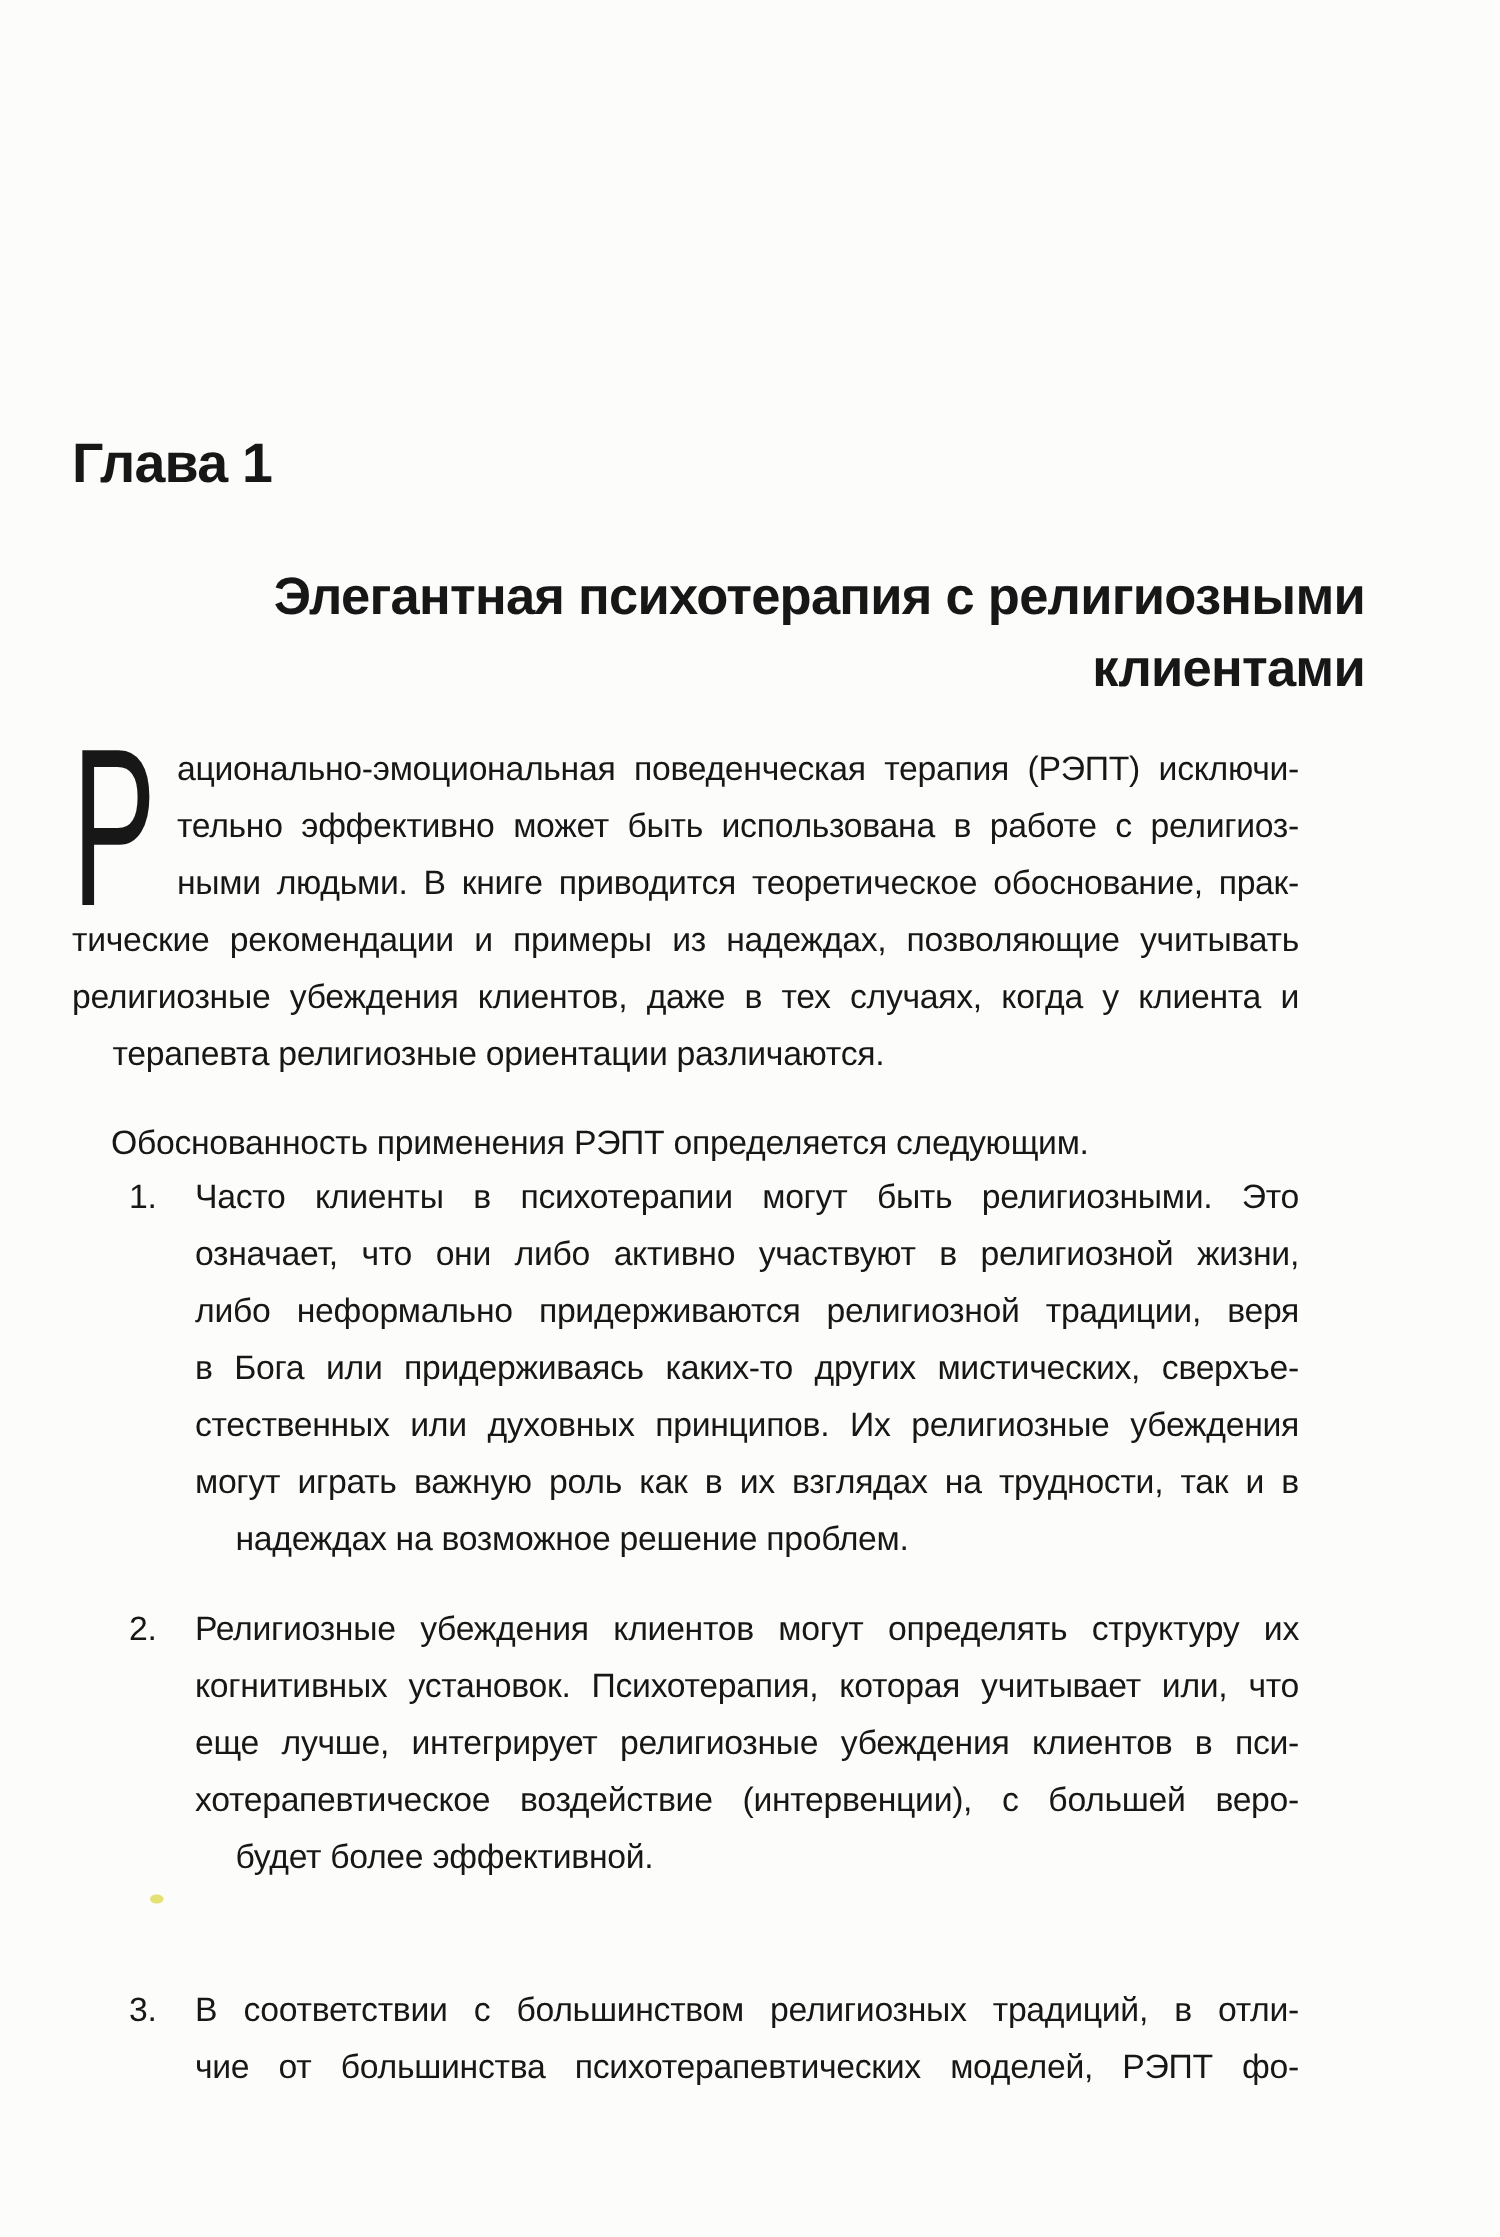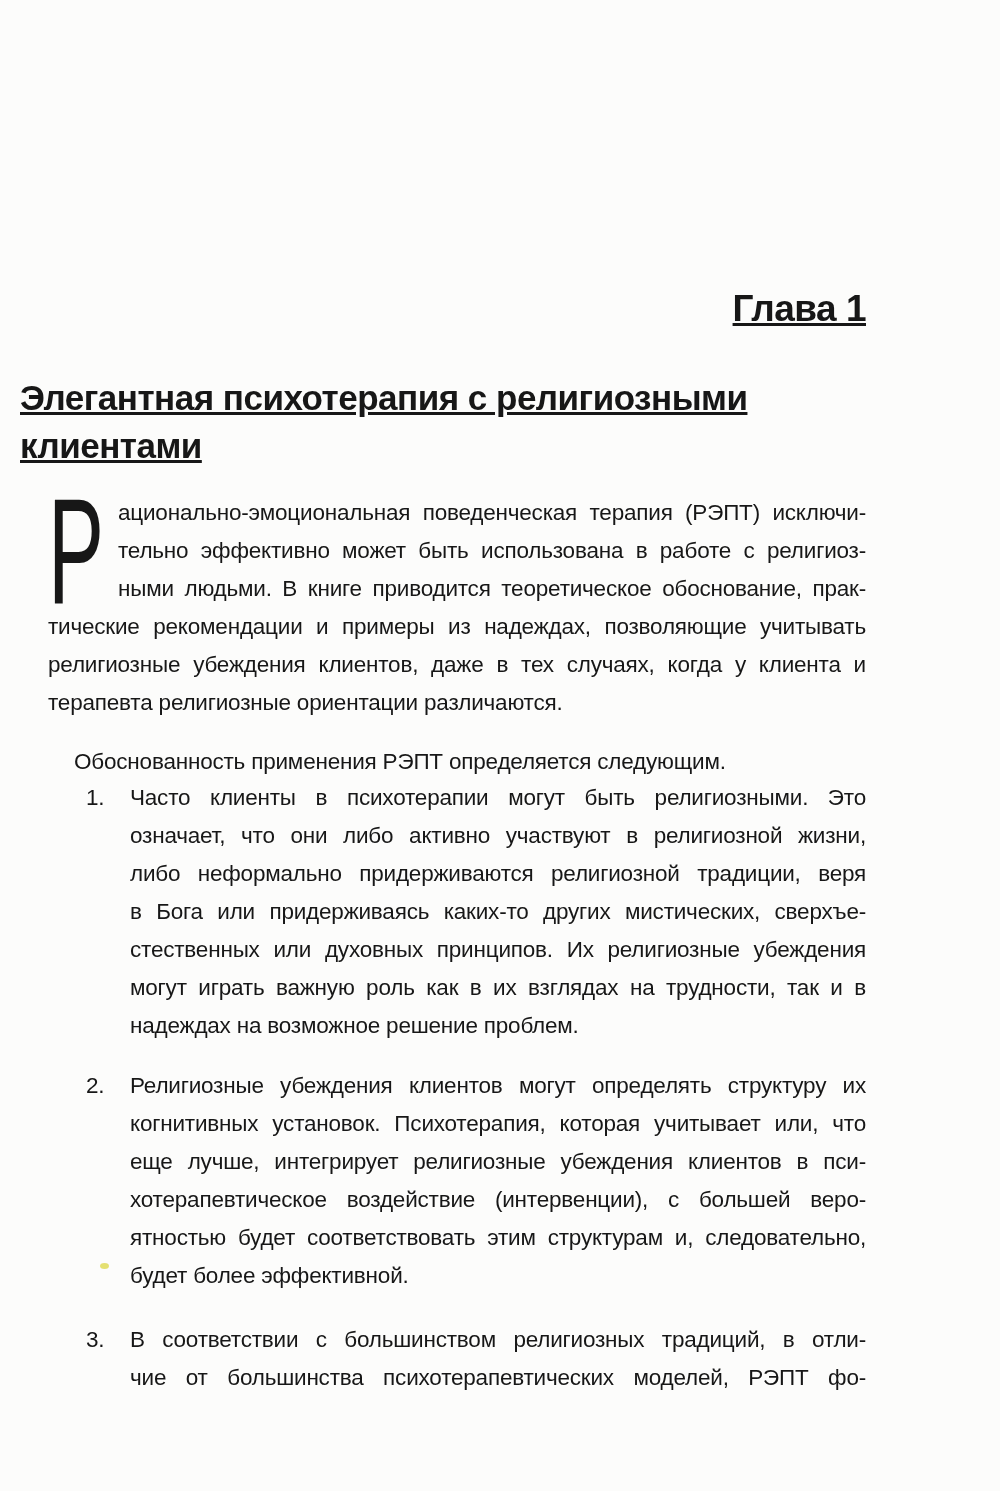--- a/index.html
+++ b/index.html
@@ -13,44 +13,42 @@
     width:1000px;height:1491px;
     background:var(--bg);
     overflow:hidden;
     font-family:"Liberation Sans",sans-serif;
     font-stretch:condensed;
     color:var(--ink);
     -webkit-font-smoothing:antialiased;
   }
   .chapter-label{
     position:absolute;top:288px;left:48px;width:818px;
-    text-align:right;font-weight:700;font-size:37px;line-height:42px;
+    text-align:left;font-weight:700;font-size:37px;line-height:42px;
     letter-spacing:-0.5px;
-    text-decoration:underline;
   }
   .chapter-title{
-    position:absolute;top:374px;left:20px;width:874px;margin:0;
-    text-align:left;font-weight:700;font-size:35px;line-height:48px;
+    position:absolute;top:374px;left:36px;width:874px;margin:0;
+    text-align:right;font-weight:700;font-size:35px;line-height:48px;
     letter-spacing:-0.5px;
-    text-decoration:underline;
   }
   .chapter-title .title-line{display:block;}
   .bodytext, .jline, .followup, .num{
     font-size:22.5px;line-height:38px;letter-spacing:-0.2px;
   }
   .intro{position:absolute;top:494px;left:48px;width:818px;}
   .dropcap{float:left;width:66px;height:114px;margin-right:4px;}
   .dc{
     display:inline-block;vertical-align:top;
     font-size:150px;line-height:114px;font-weight:400;
     transform:scaleX(0.56);transform-origin:0 0;
     letter-spacing:0;
   }
   .jline{text-align:justify;text-align-last:justify;}
-  .jline.last{text-align-last:left;}
+  .jline.last{text-align-last:left;margin-left:27px;}
   .clear{clear:both;}
   .followup{text-indent:26px;margin-top:21px;}
   .list-item{
     position:absolute;left:48px;width:818px;display:flex;align-items:flex-start;
   }
   .list-item .num{width:82px;min-width:82px;padding-left:38px;box-sizing:border-box;}
   .list-item .lines{flex:1;min-width:0;}
   .item-1{top:779px;}
   .item-2{top:1067px;}
   .item-3{top:1321px;}
@@ -102,21 +100,20 @@
       </div>
   </div>
 
   <div class="list-item item-2">
     <div class="num">2.</div>
     <div class="lines">
         <div class="jline">Религиозные убеждения клиентов могут определять структуру их</div>
         <div class="jline">когнитивных установок. Психотерапия, которая учитывает или, что</div>
         <div class="jline">еще лучше, интегрирует религиозные убеждения клиентов в пси-</div>
         <div class="jline">хотерапевтическое воздействие (интервенции), с большей веро-</div>
-        <div class="jline">ятностью будет соответствовать этим структурам и, следовательно,</div>
         <div class="jline last">будет более эффективной.</div>
       </div>
   </div>
 
   <div class="list-item item-3">
     <div class="num">3.</div>
     <div class="lines">
         <div class="jline">В соответствии с большинством религиозных традиций, в отли-</div>
         <div class="jline">чие от большинства психотерапевтических моделей, РЭПТ фо-</div>
       </div>

